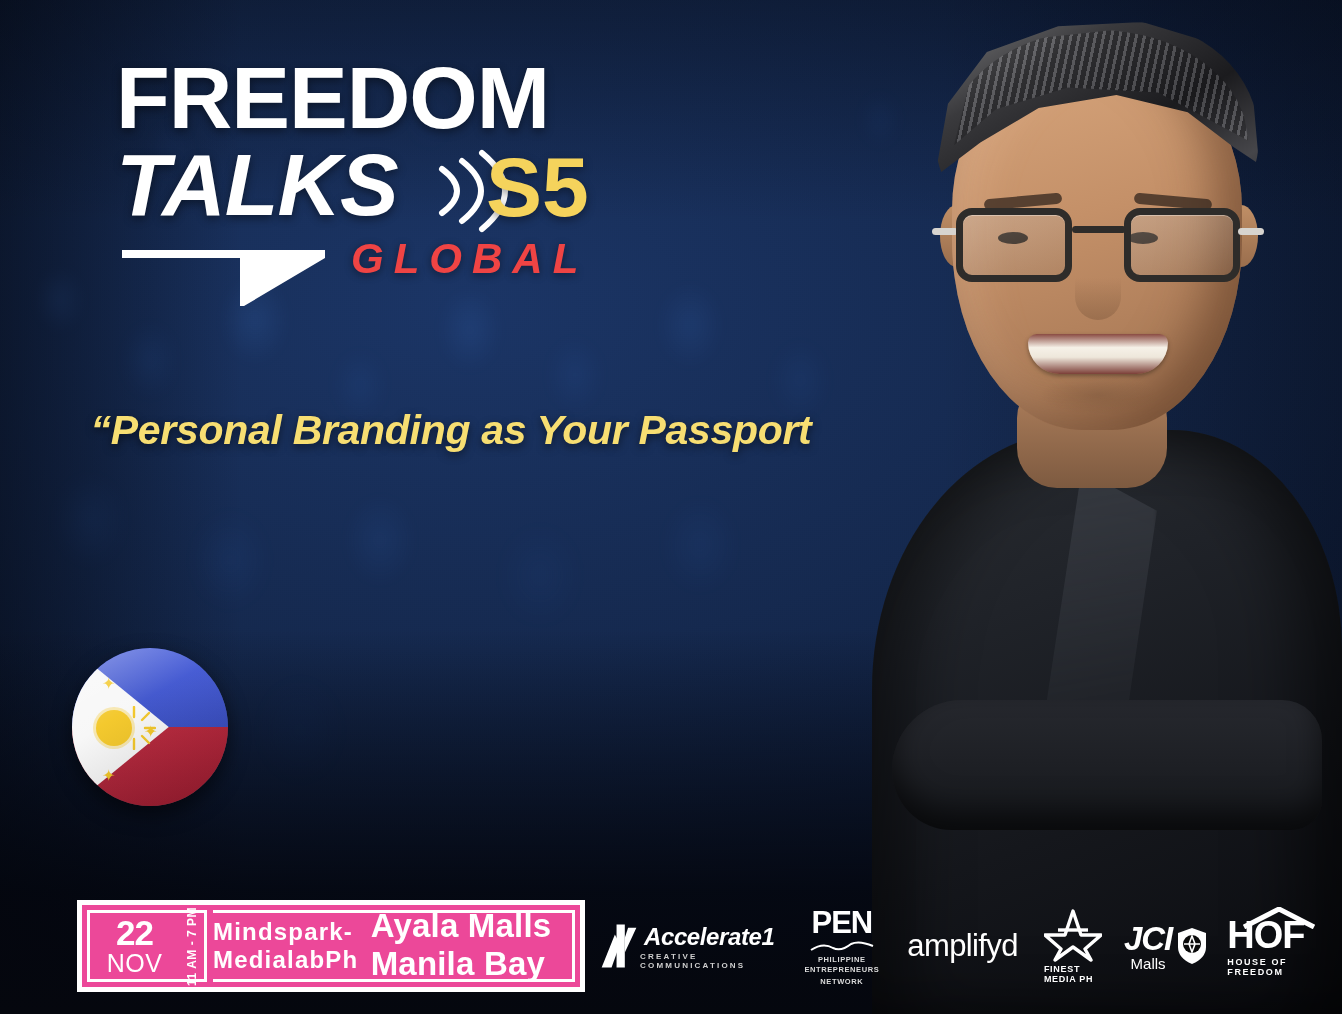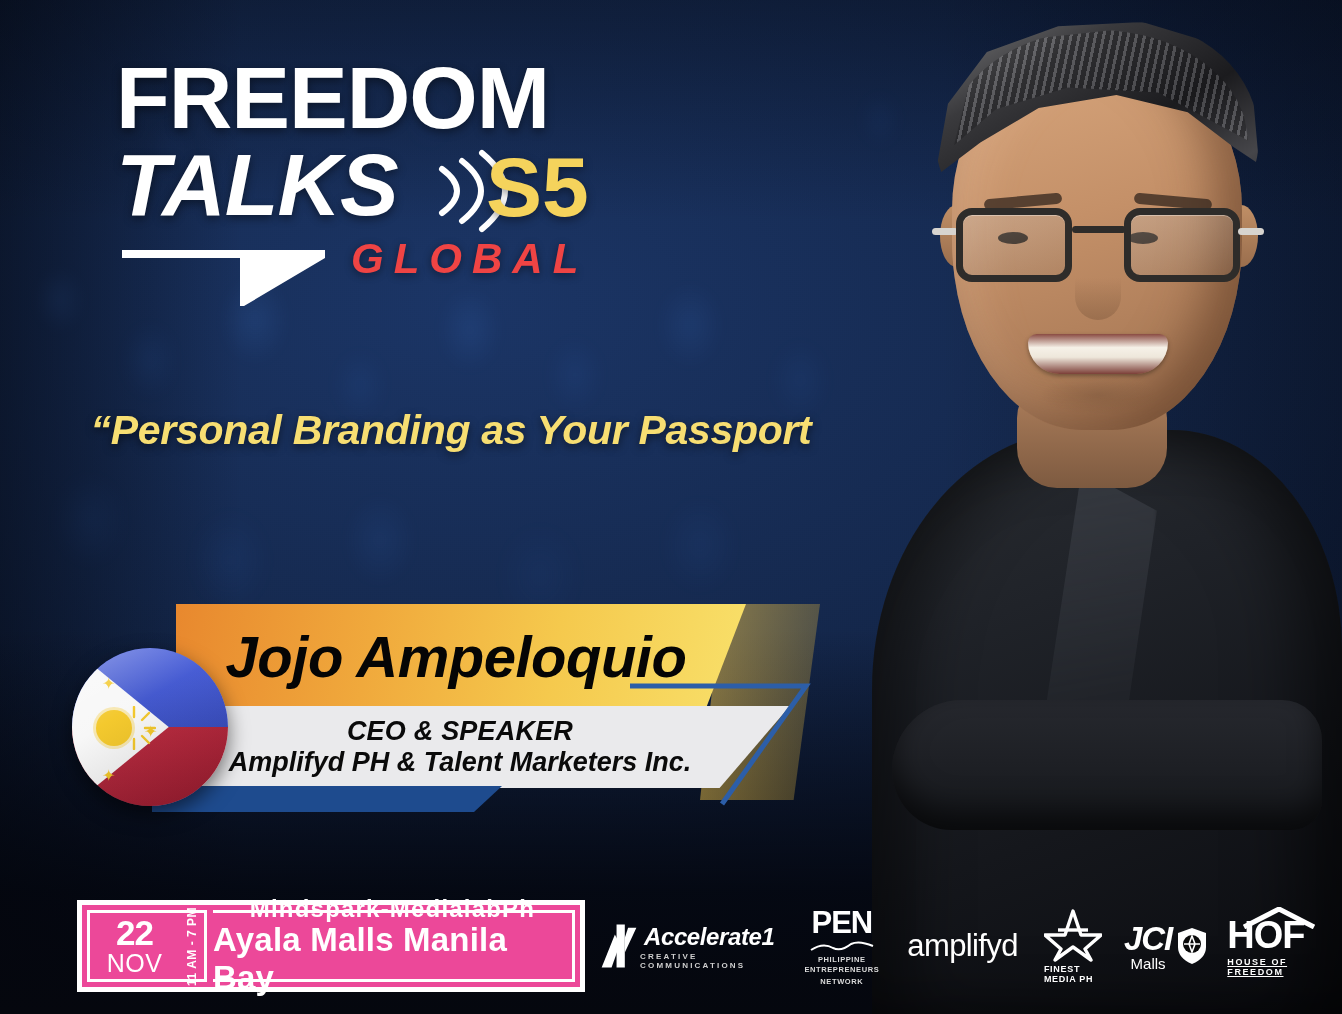--- a/index.html
+++ b/index.html
@@ -247,21 +247,21 @@
   .db-time{
     width:28px; height:100%; border-top:3px solid #fff; border-bottom:3px solid #fff; border-right:3px solid #fff;
     display:flex; align-items:center; justify-content:center; flex-shrink:0;
   }
   .db-time span{
     color:#fff; font-size:12px; font-weight:700; letter-spacing:.5px;
     writing-mode:vertical-rl; transform:rotate(180deg); white-space:nowrap;
   }
   .db-venue{
     flex:1; height:100%; border:3px solid #fff; border-left:none; margin-left:6px;
-    display:flex; flex-direction:column; align-items:center; justify-content:center; color:#fff;
+    display:flex; flex-direction:row; align-items:center; justify-content:center; color:#fff;
   }
   .db-v1{ font-size:24px; font-weight:700; letter-spacing:1.2px; }
   .db-v2{ font-size:33px; font-weight:700; letter-spacing:.2px; margin-top:-2px; }
 
   
   .sponsors{
     position:absolute; left:600px; top:898px; width:700px; height:96px;
     display:flex; align-items:center; gap:0;
   }
   .sp-item{ display:flex; align-items:center; justify-content:center; color:#fff; }
@@ -275,21 +275,21 @@
   .sp-amp{ margin-left:28px; font-size:31px; font-weight:400; letter-spacing:-.6px; }
   .sp-star{ margin-left:26px; display:flex; flex-direction:column; align-items:center; }
   .sp-star-sub{ font-size:9px; font-weight:700; letter-spacing:.7px; margin-top:2px; }
   .sp-jci{ margin-left:22px; display:flex; align-items:center; }
   .sp-jci-col{ display:flex; flex-direction:column; align-items:center; }
   .sp-jci-name{ font-size:33px; font-weight:700; font-style:italic; letter-spacing:-1px; }
   .sp-jci-sub{ font-size:15px; font-weight:400; margin-top:-3px; }
   .sp-shield{ width:30px; height:38px; margin-left:5px; }
   .sp-hof{ margin-left:20px; display:flex; flex-direction:column; position:relative; }
   .sp-hof-name{ font-size:38px; font-weight:700; letter-spacing:-1px; line-height:1; display:flex; align-items:center; }
-  .sp-hof-sub{ font-size:9px; font-weight:700; letter-spacing:1.6px; margin-top:3px;text-decoration:underline; }
+  .sp-hof-sub{ font-size:9px; font-weight:700; letter-spacing:1.6px; margin-top:3px; }
   .sp-hof-roof{ position:absolute; top:-9px; left:14px; width:76px; height:22px; }
 </style>
 </head>
 <body>
 
 <div id="poster">
 
   <div class="bg-base"></div>
   <div class="bg-crowd"></div>
   <div class="bg-noise"></div>
@@ -335,34 +335,20 @@
     </div>
     <svg class="logo-underline" viewBox="0 0 350 68">
       <path d="M2 6 H205 V14 L124 62 L120 62 L120 14 H2 Z" fill="#ffffff"></path>
     </svg>
   </div>
 
   <div class="quote">
     <div>“Personal Branding as Your Passport</div>
   </div>
 
-  <div class="banner">
-    <div class="band-name-ghost"></div>
-    <div class="band-name"></div>
-    <div class="band-name-text">Jojo Ampeloquio</div>
-    <div class="band-white"></div>
-    <div class="band-white-text">
-      <div class="role">CEO &amp; SPEAKER</div>
-      <div class="company">Amplifyd PH  &amp; Talent Marketers Inc.</div>
-    </div>
-    <div class="band-blue"></div>
-    <svg class="band-chevron" viewBox="0 0 190 140">
-      <path d="M4 14 H180 L96 132" fill="none" stroke="#2C5EA8" stroke-width="5"></path>
-    </svg>
-  </div>
 
   <div class="flag">
     <div class="flag-blue"></div>
     <div class="flag-red"></div>
     <div class="flag-tri"></div>
     <svg class="flag-ray" viewBox="0 0 44 44">
       <g stroke="#F3C623" stroke-width="2.4" stroke-linecap="round">
         <line x1="22" y1="1" x2="22" y2="11"></line>
           <line x1="22" y1="33" x2="22" y2="43"></line>
         <line x1="1" y1="22" x2="11" y2="22"></line>

